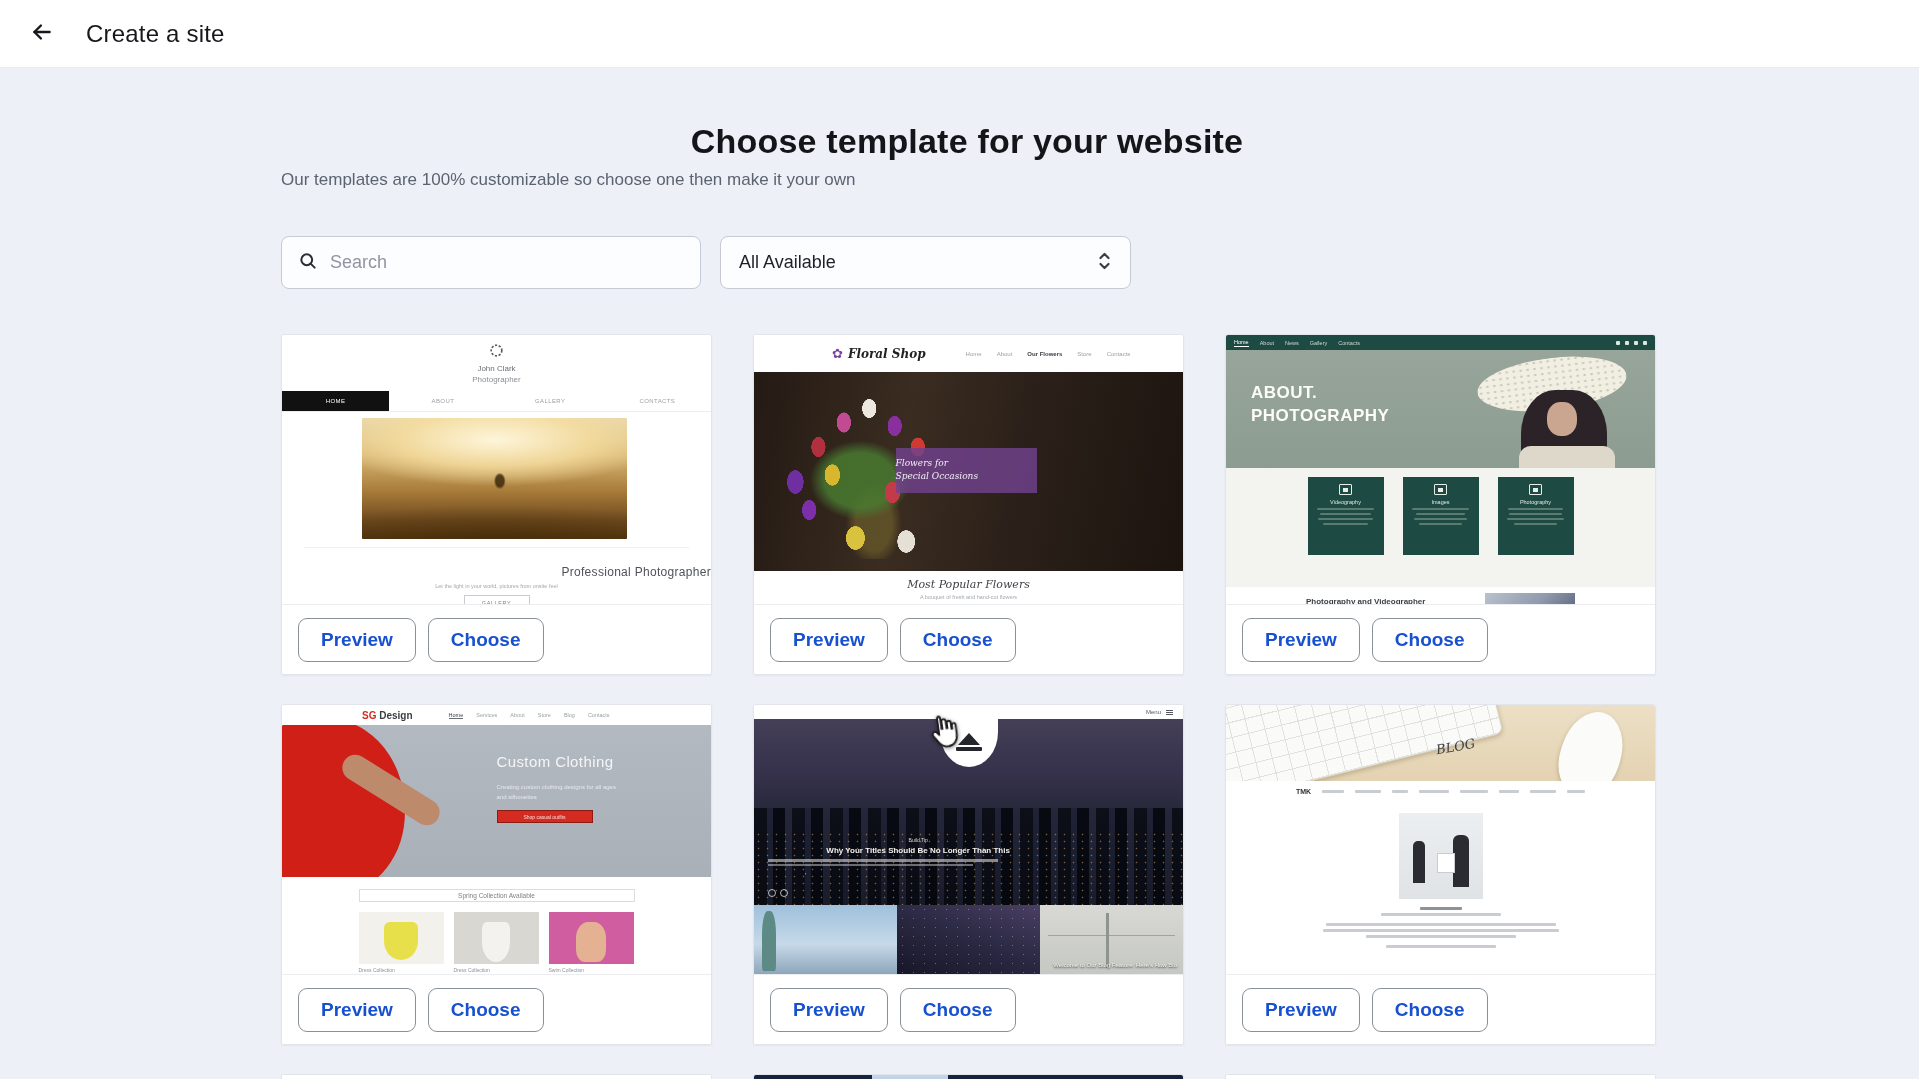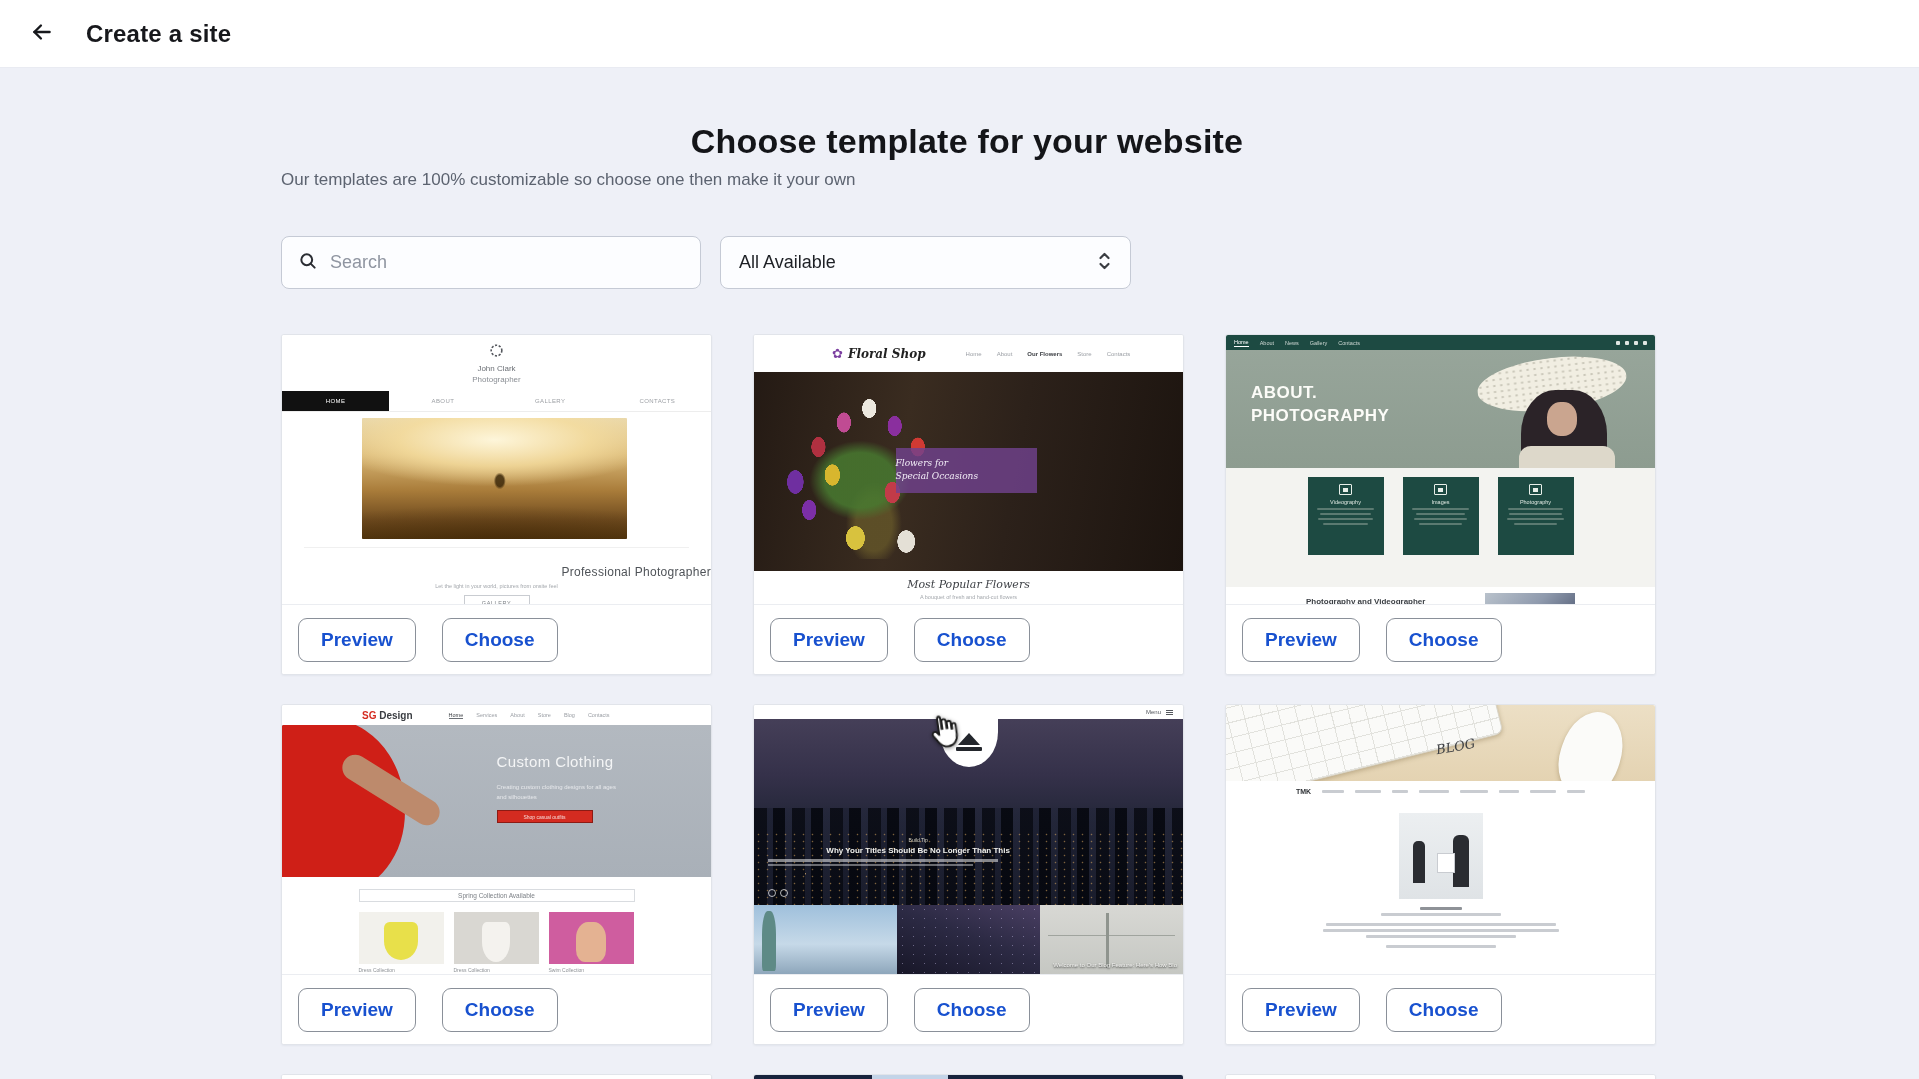--- a/index.html
+++ b/index.html
@@ -3,39 +3,39 @@
 <meta charset="utf-8">
 <style>
   *{margin:0;padding:0;box-sizing:border-box;}
   html,body{width:1919px;height:1079px;overflow:hidden;}
   body{font-family:"Liberation Sans",sans-serif;background:#eef0f7;color:#1c1e22;position:relative;}
   .script{font-family:"DejaVu Serif",serif;font-style:italic;}
 
   
   .topbar{height:68px;background:#fff;border-bottom:1px solid #e9ebf2;display:flex;align-items:center;padding:0 24px;}
   .back-btn{width:36px;height:36px;border:none;background:transparent;cursor:pointer;display:flex;align-items:center;justify-content:center;margin-right:26px;}
-  .topbar h1{font-size:24px;font-weight:bold;color:#17181c;letter-spacing:.2px;}
+  .topbar h1{font-size:24px;font-weight:normal;color:#17181c;letter-spacing:.2px;}
 
   
   main{margin-left:281px;width:1372px;}
   .page-title{margin-top:54px;font-size:34px;font-weight:800;color:#141519;letter-spacing:.2px;text-align:center;}
   .page-subtitle{margin-top:9px;font-size:17px;color:#5c6370;}
 
   .controls{margin-top:46px;display:flex;gap:19px;}
   .search-box{width:420px;height:53px;border:1px solid #c5cad5;border-radius:8px;background:#fcfdff;display:flex;align-items:center;padding:0 16px;gap:12px;}
   .search-box input{border:none;outline:none;background:transparent;font-size:18px;color:#2a2d33;width:100%;font-family:"Liberation Sans",sans-serif;}
   .search-box input::placeholder{color:#8f95a1;}
   .select-box{width:411px;height:53px;border:1px solid #c5cad5;border-radius:8px;background:#fcfdff;display:flex;align-items:center;justify-content:space-between;padding:0 18px;cursor:pointer;}
   .select-box .sel-label{font-size:18px;color:#1d2025;}
 
   
   .grid{margin-top:45px;display:grid;grid-template-columns:repeat(3,431px);grid-auto-rows:341px;column-gap:41px;row-gap:29px;}
   .card{background:#fff;border:1px solid #e1e4ea;border-radius:3px;box-shadow:0 1px 2px rgba(20,30,60,.05);display:flex;flex-direction:column;overflow:hidden;}
   .thumb{height:271px;position:relative;overflow:hidden;background:#fff;}
-  .card-footer{height:70px;border-top:1px solid #ebedf1;display:flex;align-items:center;padding:0 16px;gap:26px;background:#fff;}
+  .card-footer{height:70px;border-top:1px solid #ebedf1;display:flex;align-items:center;padding:0 16px;gap:12px;background:#fff;}
   .act-btn{height:44px;min-width:112px;padding:0 22px;background:#fff;border:1.6px solid #8a9099;border-radius:9px;color:#1851cf;font-size:19px;font-weight:bold;font-family:"Liberation Sans",sans-serif;cursor:pointer;}
 
   .bar{background:#c9ccd1;border-radius:1px;height:3px;}
   .bar.dk{background:#8e9297;}
 
   
   .t1-head{height:56px;display:flex;flex-direction:column;align-items:center;justify-content:center;gap:2px;}
   .t1-brand{font-size:8px;color:#6b6f75;}
   .t1-role{font-size:8px;color:#8a8e94;}
   .t1-nav{height:21px;display:flex;border-bottom:1px solid #ededed;}

